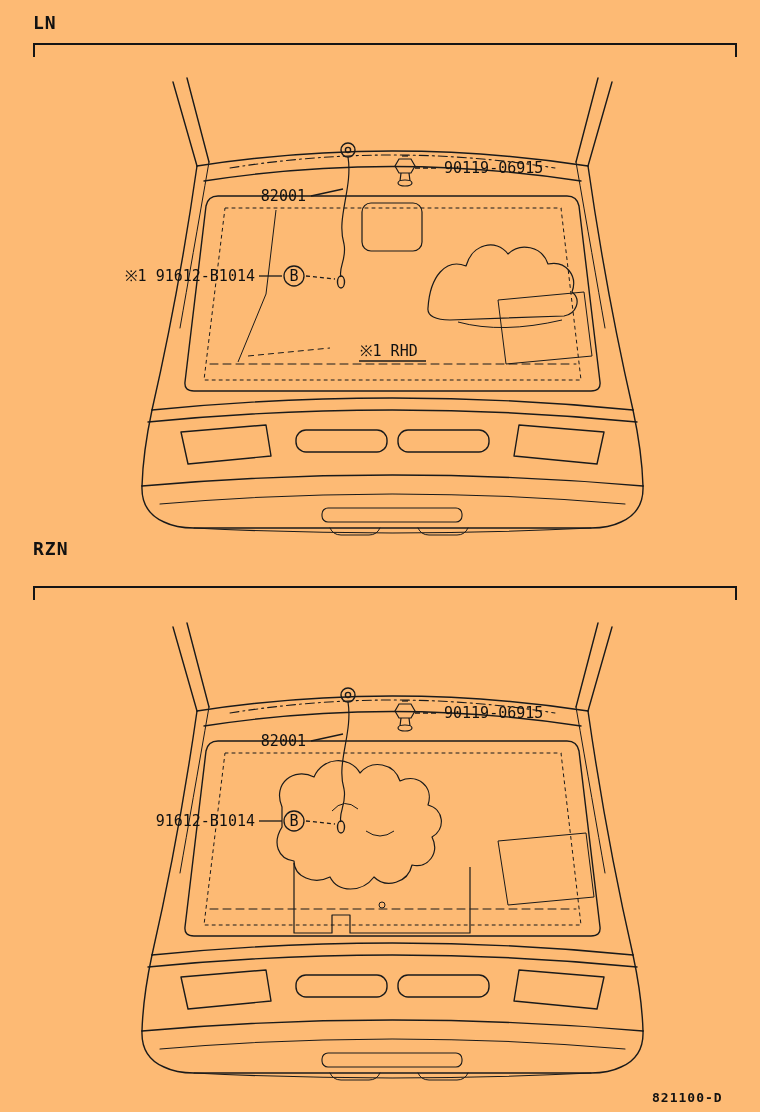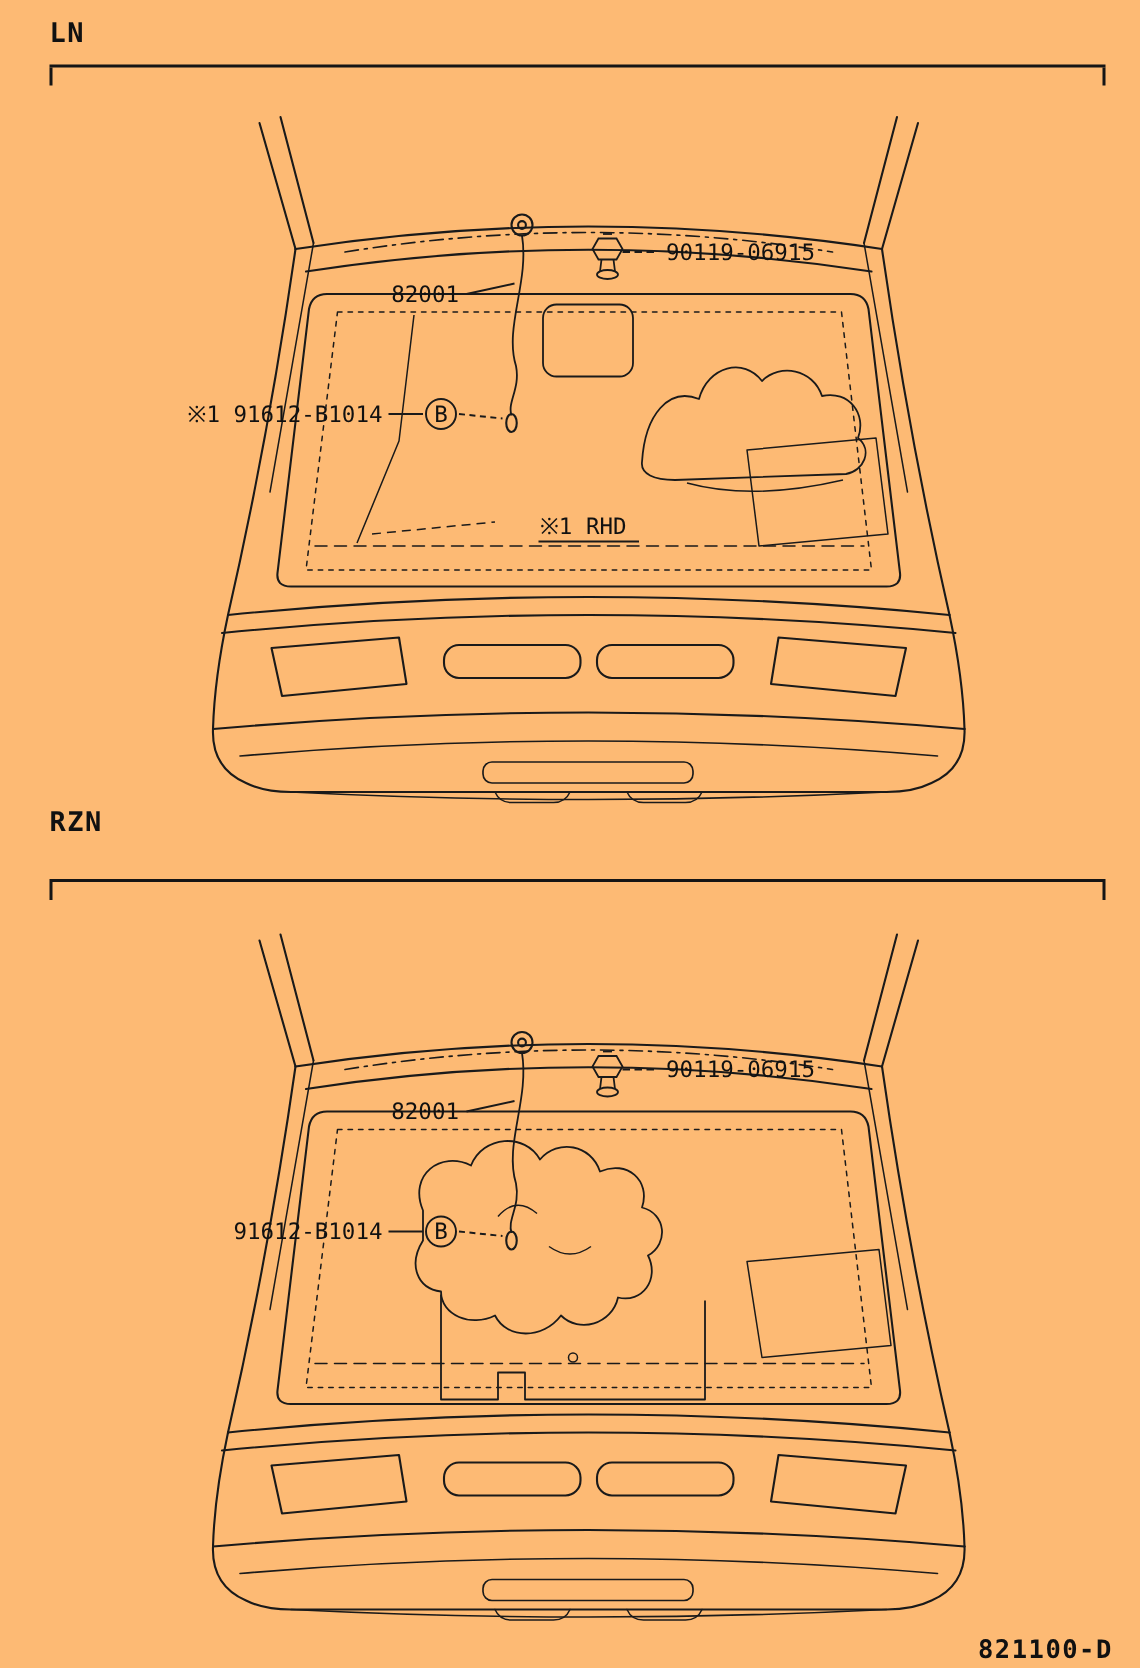--- a/index.html
+++ b/index.html
@@ -18,21 +18,21 @@
   .section-rule::before, .section-rule::after {
     content:""; position:absolute; top:0; width:2px; height:12px; background:#151515;
   }
   .section-rule::before { left:0; }
   .section-rule::after  { right:0; }
   svg.diagram { position:absolute; left:30px; width:710px; height:500px; }
   svg.diagram text {
     font-family:"DejaVu Sans Mono", monospace; font-size:15px; fill:#111; stroke:none;
   }
   .footer-code {
-    position:absolute; left:652px; top:1090px; font-size:17px; font-weight:600;
+    position:absolute; left:652px; top:1090px; font-size:13px; font-weight:600;
     letter-spacing:1px;
   }
 </style>
 </head>
 <body>
 
 <div class="page">
 
   <div class="section-label" style="top:14px">LN</div>
   <div class="section-rule" style="top:43px"></div>

